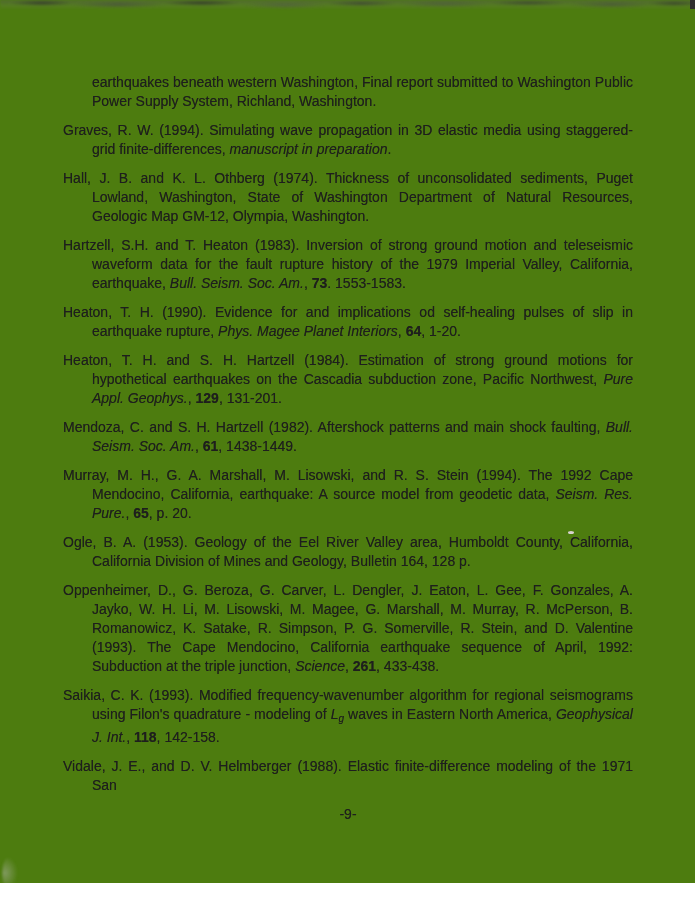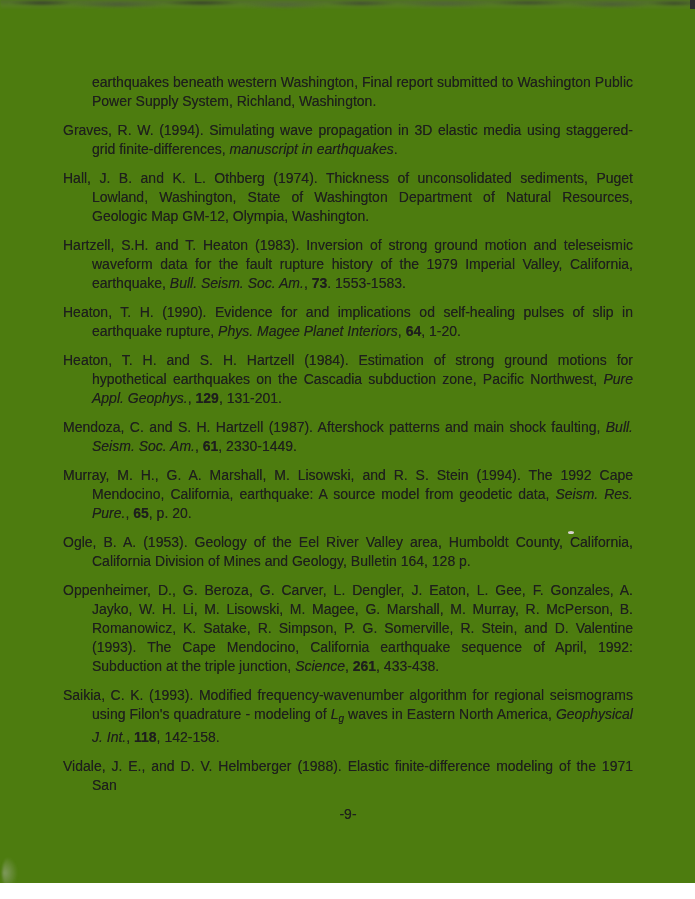--- a/index.html
+++ b/index.html
@@ -97,26 +97,26 @@
 
 <div class="page">
   <div class="scan-band"></div>
   <div class="corner-tick"></div>
   <div class="speck-right"></div>
   <div class="smudge-bottom-left"></div>
 
   <main class="content">
     <div id="refs">
         <p class="reference continuation"><span class="run-n">earthquakes beneath western Washington, Final report submitted to Washington Public Power Supply System, Richland, Washington.</span></p>
-        <p class="reference"><span class="run-n">Graves, R. W. (1994). Simulating wave propagation in 3D elastic media using staggered-grid finite-differences, </span><span class="run-i">manuscript in earthquakes</span><span class="run-n">.</span></p>
+        <p class="reference"><span class="run-n">Graves, R. W. (1994). Simulating wave propagation in 3D elastic media using staggered-grid finite-differences, </span><span class="run-i">manuscript in preparation</span><span class="run-n">.</span></p>
         <p class="reference"><span class="run-n">Hall, J. B. and K. L. Othberg (1974). Thickness of unconsolidated sediments, Puget Lowland, Washington, State of Washington Department of Natural Resources, Geologic Map GM-12, Olympia, Washington.</span></p>
         <p class="reference"><span class="run-n">Hartzell, S.H. and T. Heaton (1983). Inversion of strong ground motion and teleseismic waveform data for the fault rupture history of the 1979 Imperial Valley, California, earthquake, </span><span class="run-i">Bull. Seism. Soc. Am.</span><span class="run-n">, </span><span class="run-b">73</span><span class="run-n">. 1553-1583.</span></p>
         <p class="reference"><span class="run-n">Heaton, T. H. (1990). Evidence for and implications od self-healing pulses of slip in earthquake rupture, </span><span class="run-i">Phys. Magee Planet Interiors</span><span class="run-n">, </span><span class="run-b">64</span><span class="run-n">, 1-20.</span></p>
         <p class="reference"><span class="run-n">Heaton, T. H. and S. H. Hartzell (1984). Estimation of strong ground motions for hypothetical earthquakes on the Cascadia subduction zone, Pacific Northwest, </span><span class="run-i">Pure Appl. Geophys.</span><span class="run-n">, </span><span class="run-b">129</span><span class="run-n">, 131-201.</span></p>
-        <p class="reference"><span class="run-n">Mendoza, C. and S. H. Hartzell (1987). Aftershock patterns and main shock faulting, </span><span class="run-i">Bull. Seism. Soc. Am.</span><span class="run-n">, </span><span class="run-b">61</span><span class="run-n">, 2330-1449.</span></p>
+        <p class="reference"><span class="run-n">Mendoza, C. and S. H. Hartzell (1982). Aftershock patterns and main shock faulting, </span><span class="run-i">Bull. Seism. Soc. Am.</span><span class="run-n">, </span><span class="run-b">61</span><span class="run-n">, 1438-1449.</span></p>
         <p class="reference"><span class="run-n">Murray, M. H., G. A. Marshall, M. Lisowski, and R. S. Stein (1994). The 1992 Cape Mendocino, California, earthquake: A source model from geodetic data, </span><span class="run-i">Seism. Res. Pure.</span><span class="run-n">, </span><span class="run-b">65</span><span class="run-n">, p. 20.</span></p>
         <p class="reference"><span class="run-n">Ogle, B. A. (1953). Geology of the Eel River Valley area, Humboldt County, California, California Division of Mines and Geology, Bulletin 164, 128 p.</span></p>
         <p class="reference"><span class="run-n">Oppenheimer, D., G. Beroza, G. Carver, L. Dengler, J. Eaton, L. Gee, F. Gonzales, A. Jayko, W. H. Li, M. Lisowski, M. Magee, G. Marshall, M. Murray, R. McPerson, B. Romanowicz, K. Satake, R. Simpson, P. G. Somerville, R. Stein, and D. Valentine (1993). The Cape Mendocino, California earthquake sequence of April, 1992: Subduction at the triple junction, </span><span class="run-i">Science</span><span class="run-n">, </span><span class="run-b">261</span><span class="run-n">, 433-438.</span></p>
         <p class="reference"><span class="run-n">Saikia, C. K. (1993). Modified frequency-wavenumber algorithm for regional seismograms using Filon's quadrature - modeling of </span><span class="run-i">L</span><span class="run-isub">g</span><span class="run-n"> waves in Eastern North America, </span><span class="run-i">Geophysical J. Int.</span><span class="run-n">, </span><span class="run-b">118</span><span class="run-n">, 142-158.</span></p>
         <p class="reference"><span class="run-n">Vidale, J. E., and D. V. Helmberger (1988). Elastic finite-difference modeling of the 1971 San</span></p>
       </div>
     <div class="page-number">-9-</div>
   </main>
 </div>
 

